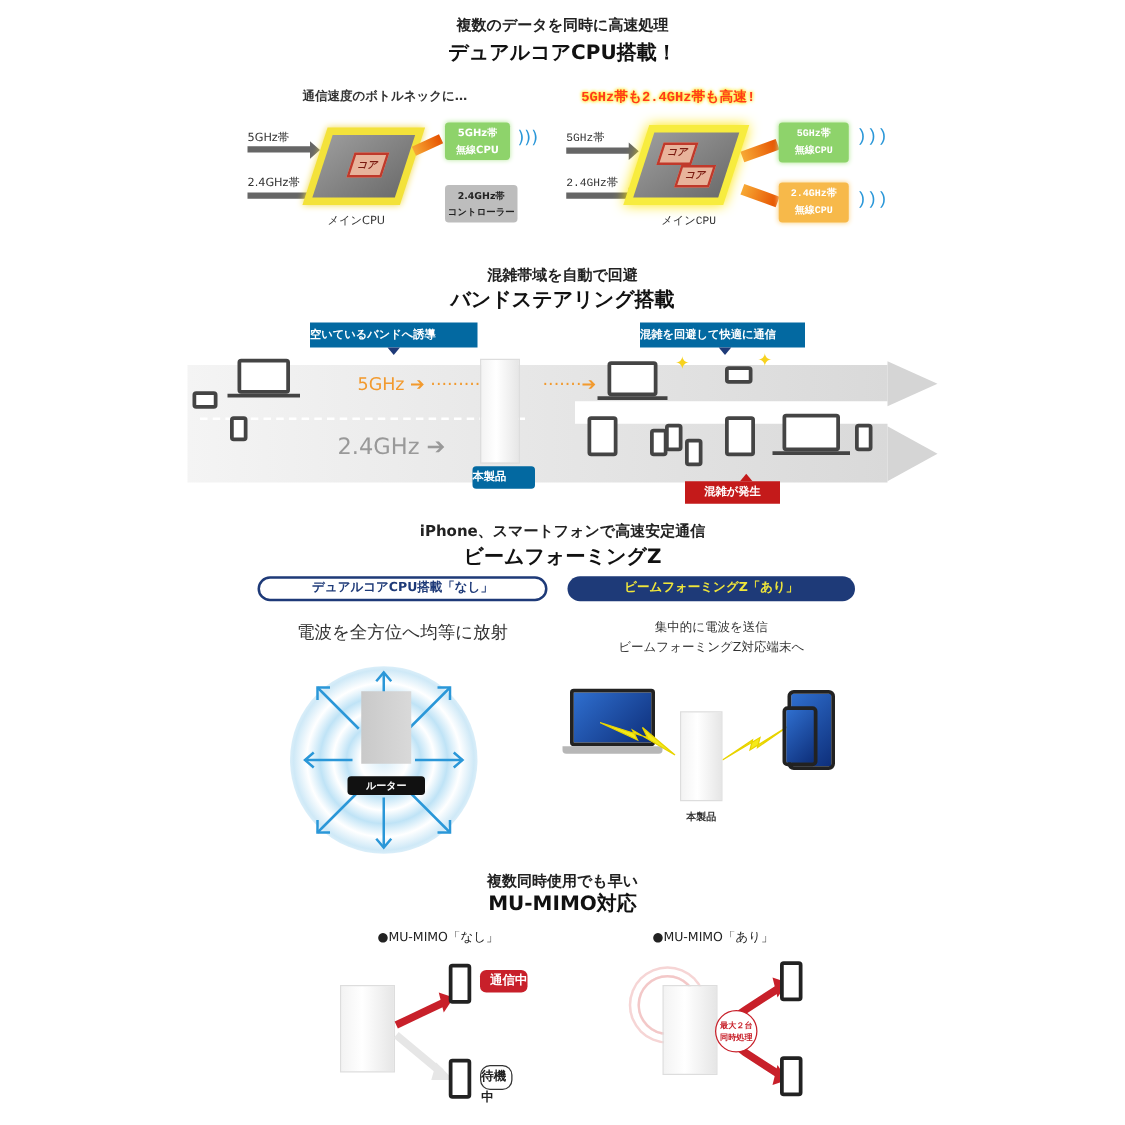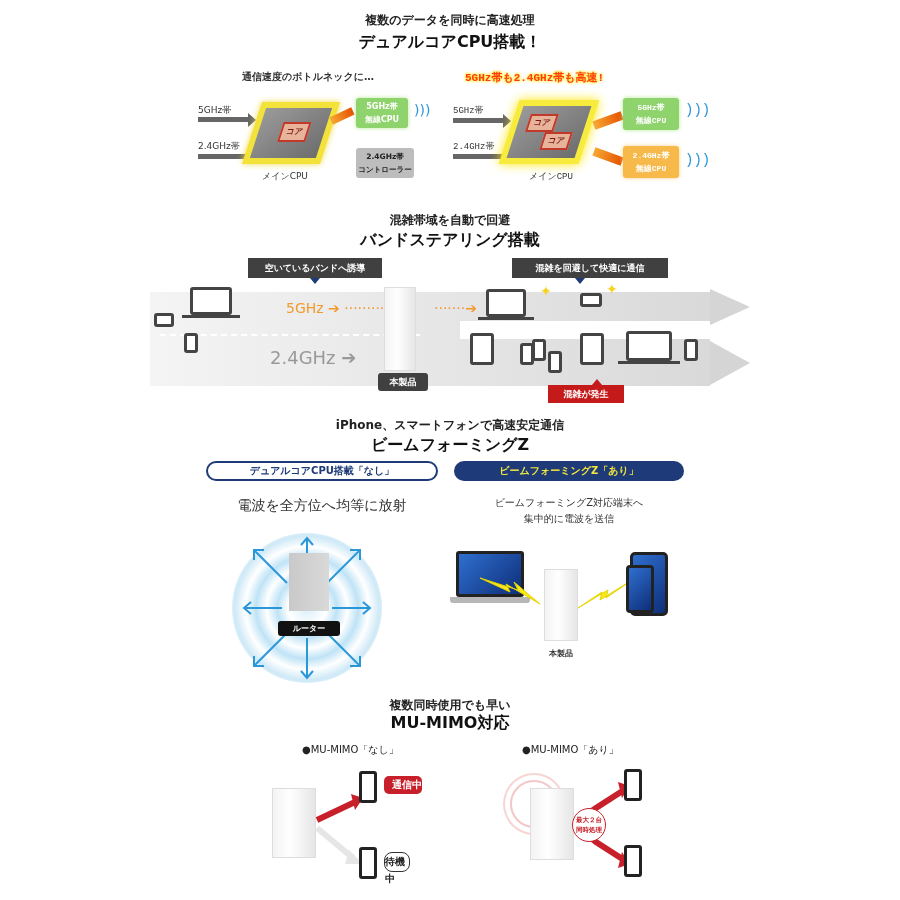--- a/index.html
+++ b/index.html
@@ -4,21 +4,21 @@
 <style>
   * { box-sizing: border-box; margin: 0; padding: 0; }
   html, body { width: 900px; height: 900px; background: #ffffff; overflow: hidden; }
   body { font-family: "DejaVu Sans", "Liberation Sans", sans-serif; color: #222; position: relative; }
   .abs { position: absolute; }
   .center-text { text-align: center; width: 900px; left: 0; }
   .h-sub { font-size: 12px; font-weight: bold; color: #222; }
   .h-main { font-size: 16px; font-weight: bold; color: #111; }
   .lbl { font-size: 9px; color: #333; }
   .arrow-gray { background: #666; height: 5px; }
-  .badge-blue { background: #404040; color: #fff; font-size: 9px; font-weight: bold; text-align: center; line-height: 20px; }
+  .badge-blue { background: #0369a1; color: #fff; font-size: 9px; font-weight: bold; text-align: left; line-height: 20px; }
   .badge-red { background: #c41a1a; color: #fff; font-size: 9px; font-weight: bold; text-align: center; line-height: 18px; }
   .device { border: 3px solid #444; border-radius: 3px; background: #fff; }
   .router { background: linear-gradient(90deg, #f3f3f3, #ffffff 40%, #e6e6e6); border: 1px solid #ddd; }
 </style>
 </head>
 <body>
 
 <div class="abs center-text h-sub" style="top:12px;">複数のデータを同時に高速処理</div>
 <div class="abs center-text h-main" style="top:32px;">デュアルコアCPU搭載！</div>
 
@@ -89,21 +89,21 @@
   <div class="abs" style="left:10px; top:37px; width:560px; height:94px; background:linear-gradient(90deg,#f4f4f4,#d9d9d9);"></div>
   <div class="abs" style="left:20px; top:79px; width:260px; height:0; border-top:2px dashed #fff;"></div>
 
   <div class="abs" style="left:320px; top:66px; width:260px; height:18px; background:#fff;"></div>
 
   <div class="abs" style="left:570px; top:34px; width:0; height:0; border-left:40px solid #d5d5d5; border-top:18px solid transparent; border-bottom:18px solid transparent;"></div>
   <div class="abs" style="left:570px; top:86px; width:0; height:0; border-left:40px solid #d5d5d5; border-top:22px solid transparent; border-bottom:22px solid transparent;"></div>
 
   <div class="abs badge-blue" style="left:108px; top:3px; width:134px;">空いているバンドへ誘導</div>
   <div class="abs" style="left:170px; top:23px; width:0; height:0; border-top:6px solid #1e3a78; border-left:5px solid transparent; border-right:5px solid transparent;"></div>
-  <div class="abs badge-blue" style="left:372px; top:3px; width:156px;">混雑を回避して快適に通信</div>
+  <div class="abs badge-blue" style="left:372px; top:3px; width:132px;">混雑を回避して快適に通信</div>
   <div class="abs" style="left:435px; top:23px; width:0; height:0; border-top:6px solid #1e3a78; border-left:5px solid transparent; border-right:5px solid transparent;"></div>
 
   <div class="abs device" style="left:14px; top:58px; width:20px; height:14px;"></div>
   <div class="abs device" style="left:44px; top:78px; width:14px; height:20px;"></div>
   <div class="abs device" style="left:50px; top:32px; width:42px; height:28px;"></div>
   <div class="abs" style="left:42px; top:60px; width:58px; height:3px; background:#444;"></div>
 
   <div class="abs" style="left:146px; top:45px; font-size:14px; color:#f29a2e;"><span>5GHz</span> ➔ ·········</div>
   <div class="abs" style="left:130px; top:92px; font-size:18px; color:#999;"><span>2.4GHz</span> ➔</div>
 
@@ -131,22 +131,22 @@
 </div>
 
 <div class="abs center-text h-sub" style="top:417px;">iPhone、スマートフォンで高速安定通信</div>
 <div class="abs center-text h-main" style="top:435px;">ビームフォーミングZ</div>
 
 <div class="abs" style="left:206px; top:461px; width:232px; height:20px; border:2px solid #1e3a78; border-radius:12px; text-align:center; font-size:10px; font-weight:bold; color:#1e3a78; line-height:16px;">デュアルコアCPU搭載「なし」</div>
 <div class="abs" style="left:454px; top:461px; width:230px; height:20px; background:#1e3a78; border-radius:12px; text-align:center; font-size:10px; font-weight:bold; color:#f0e63a; line-height:20px;">ビームフォーミングZ「あり」</div>
 
 <div class="abs" style="left:206px; top:497px; width:232px; text-align:center; font-size:14px; color:#333;">電波を全方位へ均等に放射</div>
 <div class="abs" style="left:454px; top:495px; width:230px; text-align:center; font-size:10px; color:#333; line-height:16px;">
+  <div>集中的に電波を送信</div>
   <div>ビームフォーミングZ対応端末へ</div>
-  <div>集中的に電波を送信</div>
 </div>
 
 <div class="abs" style="left:232px; top:533px; width:150px; height:150px; border-radius:50%; background:radial-gradient(circle, #d9eef9 0%, #ffffff 18%, #bfe3f6 28%, #ffffff 38%, #bfe3f6 48%, #ffffff 58%, #cfe9f7 68%, #ffffff 80%, #e6f4fb 90%, #ffffff 100%);"></div>
 <svg class="abs" style="left:232px; top:533px;" width="150" height="150">
   <g stroke="#2a97d8" stroke-width="2" fill="none">
     <line x1="75" y1="45" x2="75" y2="5"></line>
     <polyline points="69,12 75,5 81,12"></polyline>
     <line x1="75" y1="105" x2="75" y2="145"></line>
     <polyline points="69,138 75,145 81,138"></polyline>
     <line x1="50" y1="75" x2="12" y2="75"></line>

